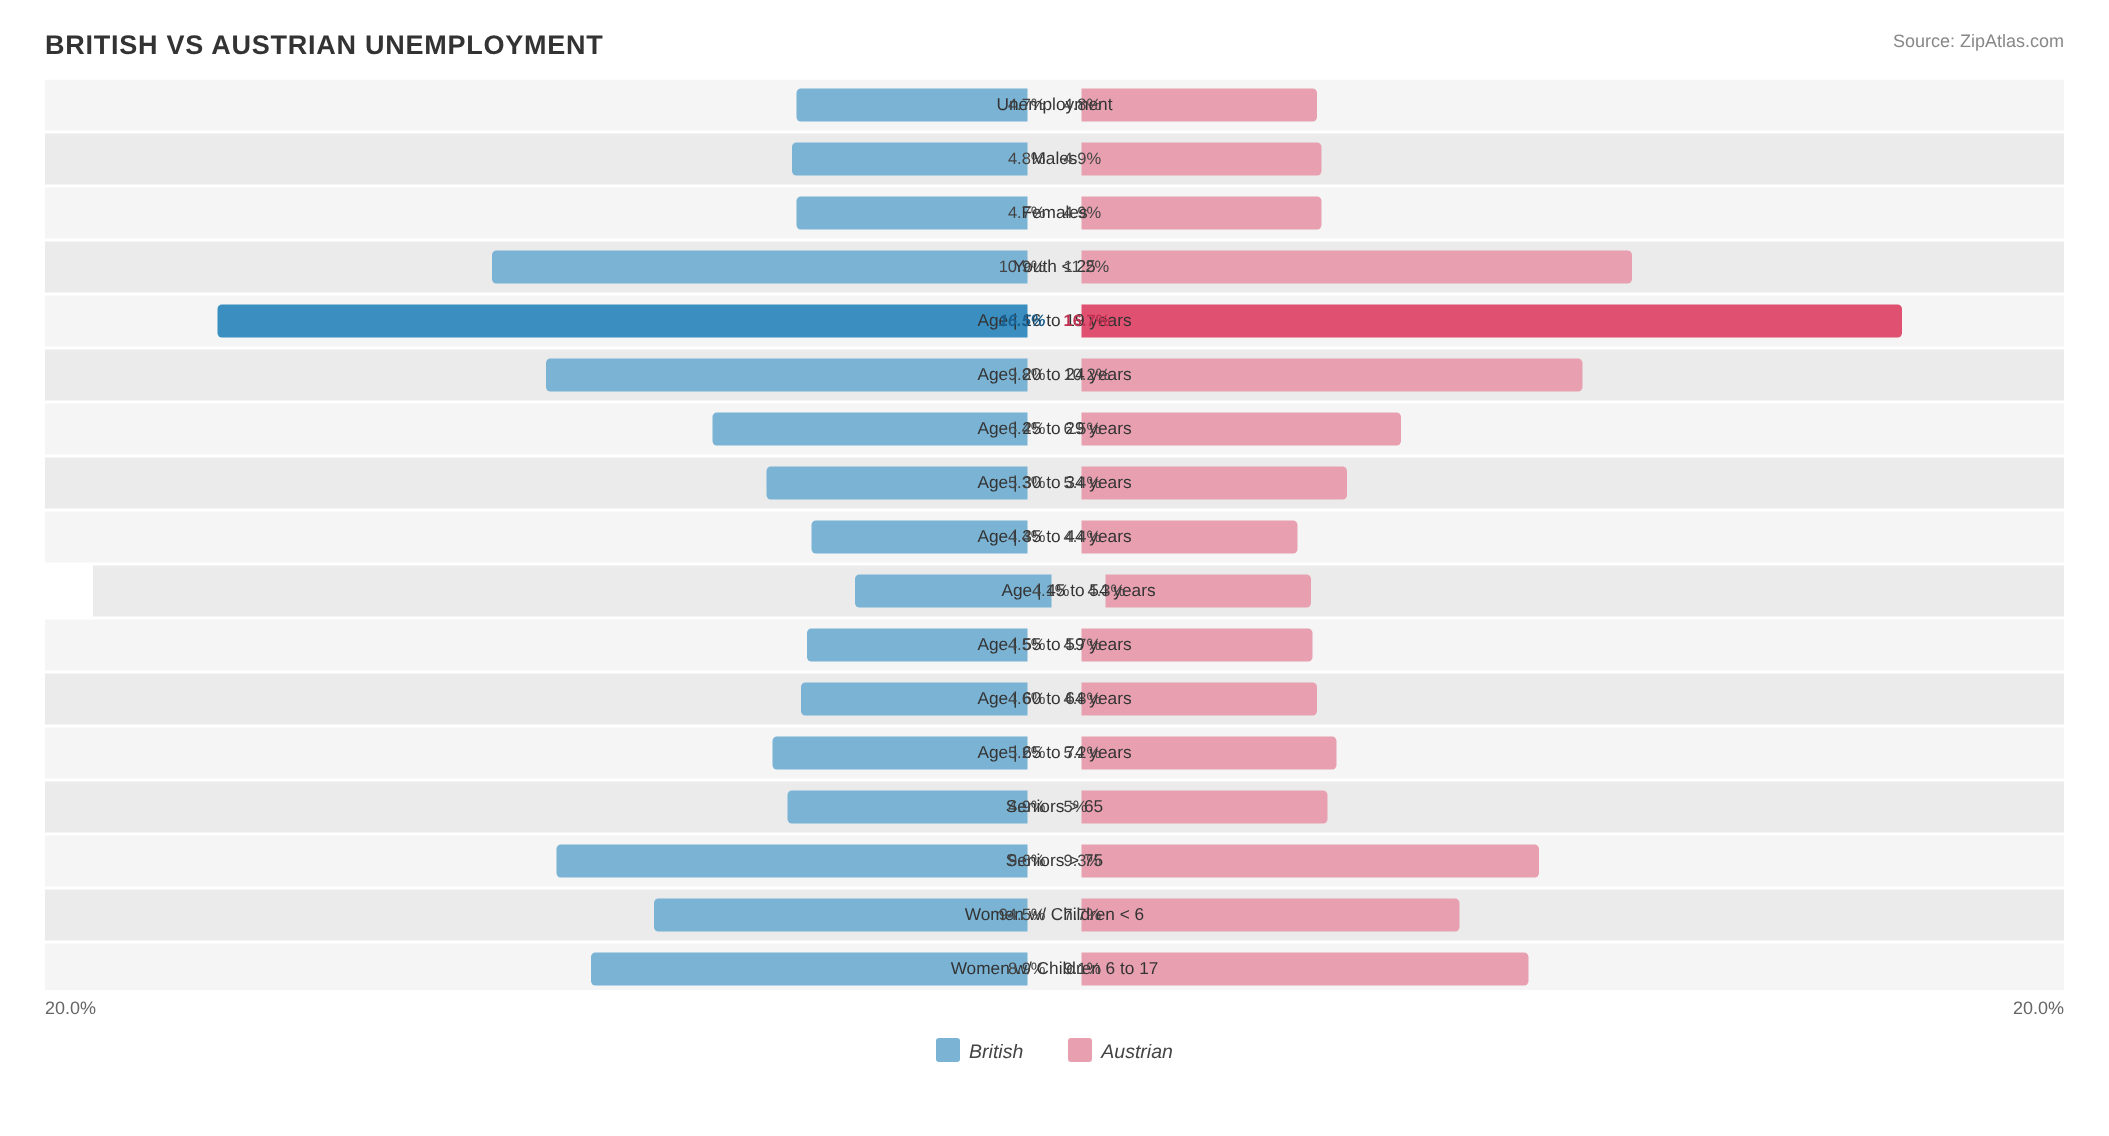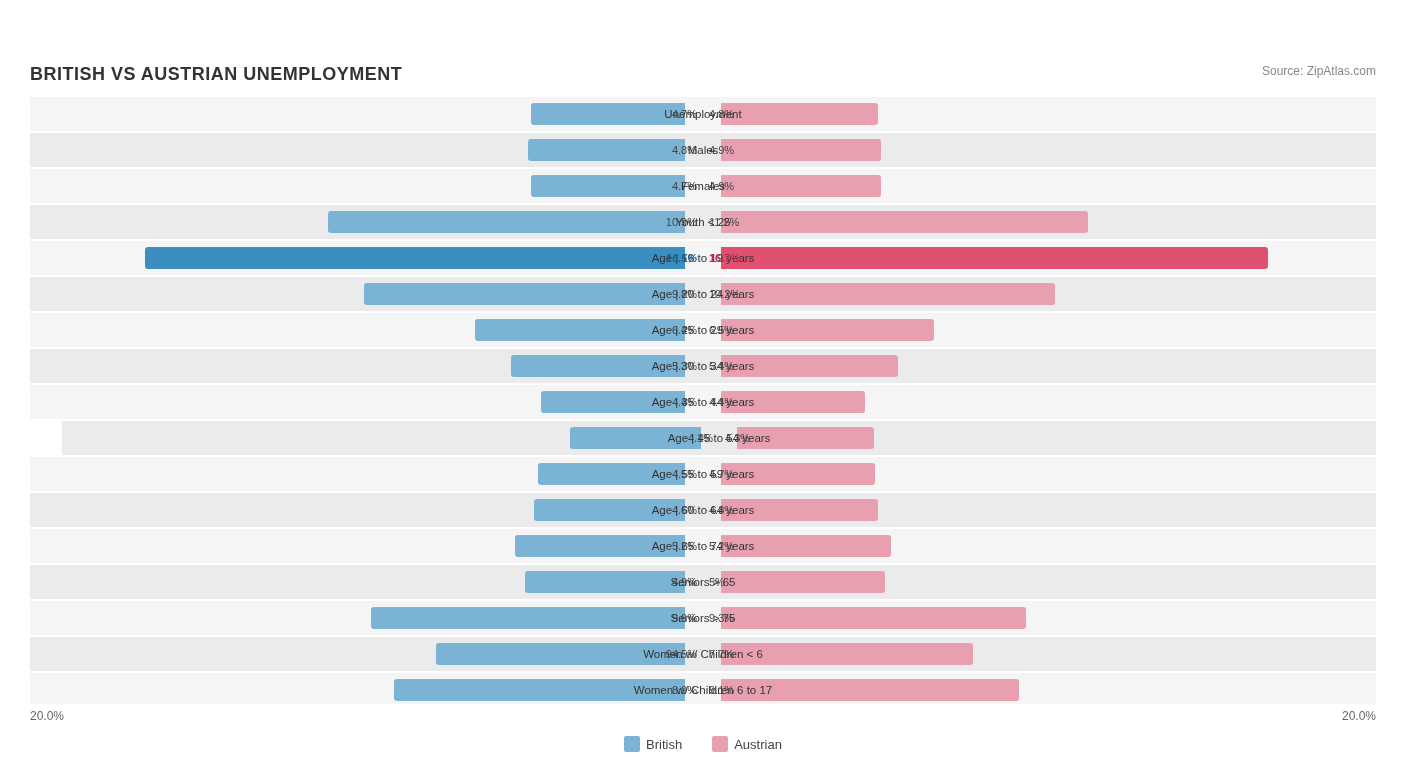--- a/index.html
+++ b/index.html
@@ -15,21 +15,20 @@
       height: 757px;
       background: #fff;
       padding: 20px 30px 50px 30px;
       position: relative;
     }
     .chart-header {
       display: flex;
       justify-content: space-between;
       align-items: flex-start;
       margin-bottom: 12px;
-      margin-top: 44px;
     }
     .chart-title {
       font-size: 18px;
       font-weight: 600;
       color: #333;
       text-transform: uppercase;
       letter-spacing: 0.5px;
     }
     .chart-source {
       font-size: 12px;
@@ -148,20 +147,21 @@
       justify-content: center;
       gap: 30px;
       margin-top: 8px;
       font-size: 13px;
       color: #444;
     }
     .legend-item {
       display: flex;
       align-items: center;
       gap: 6px;
+      font-style: italic;
     }
     .legend-box {
       width: 16px;
       height: 16px;
       border-radius: 2px;
     }
     .legend-box-blue {
       background: #7ab3d4;
     }
     .legend-box-pink {

